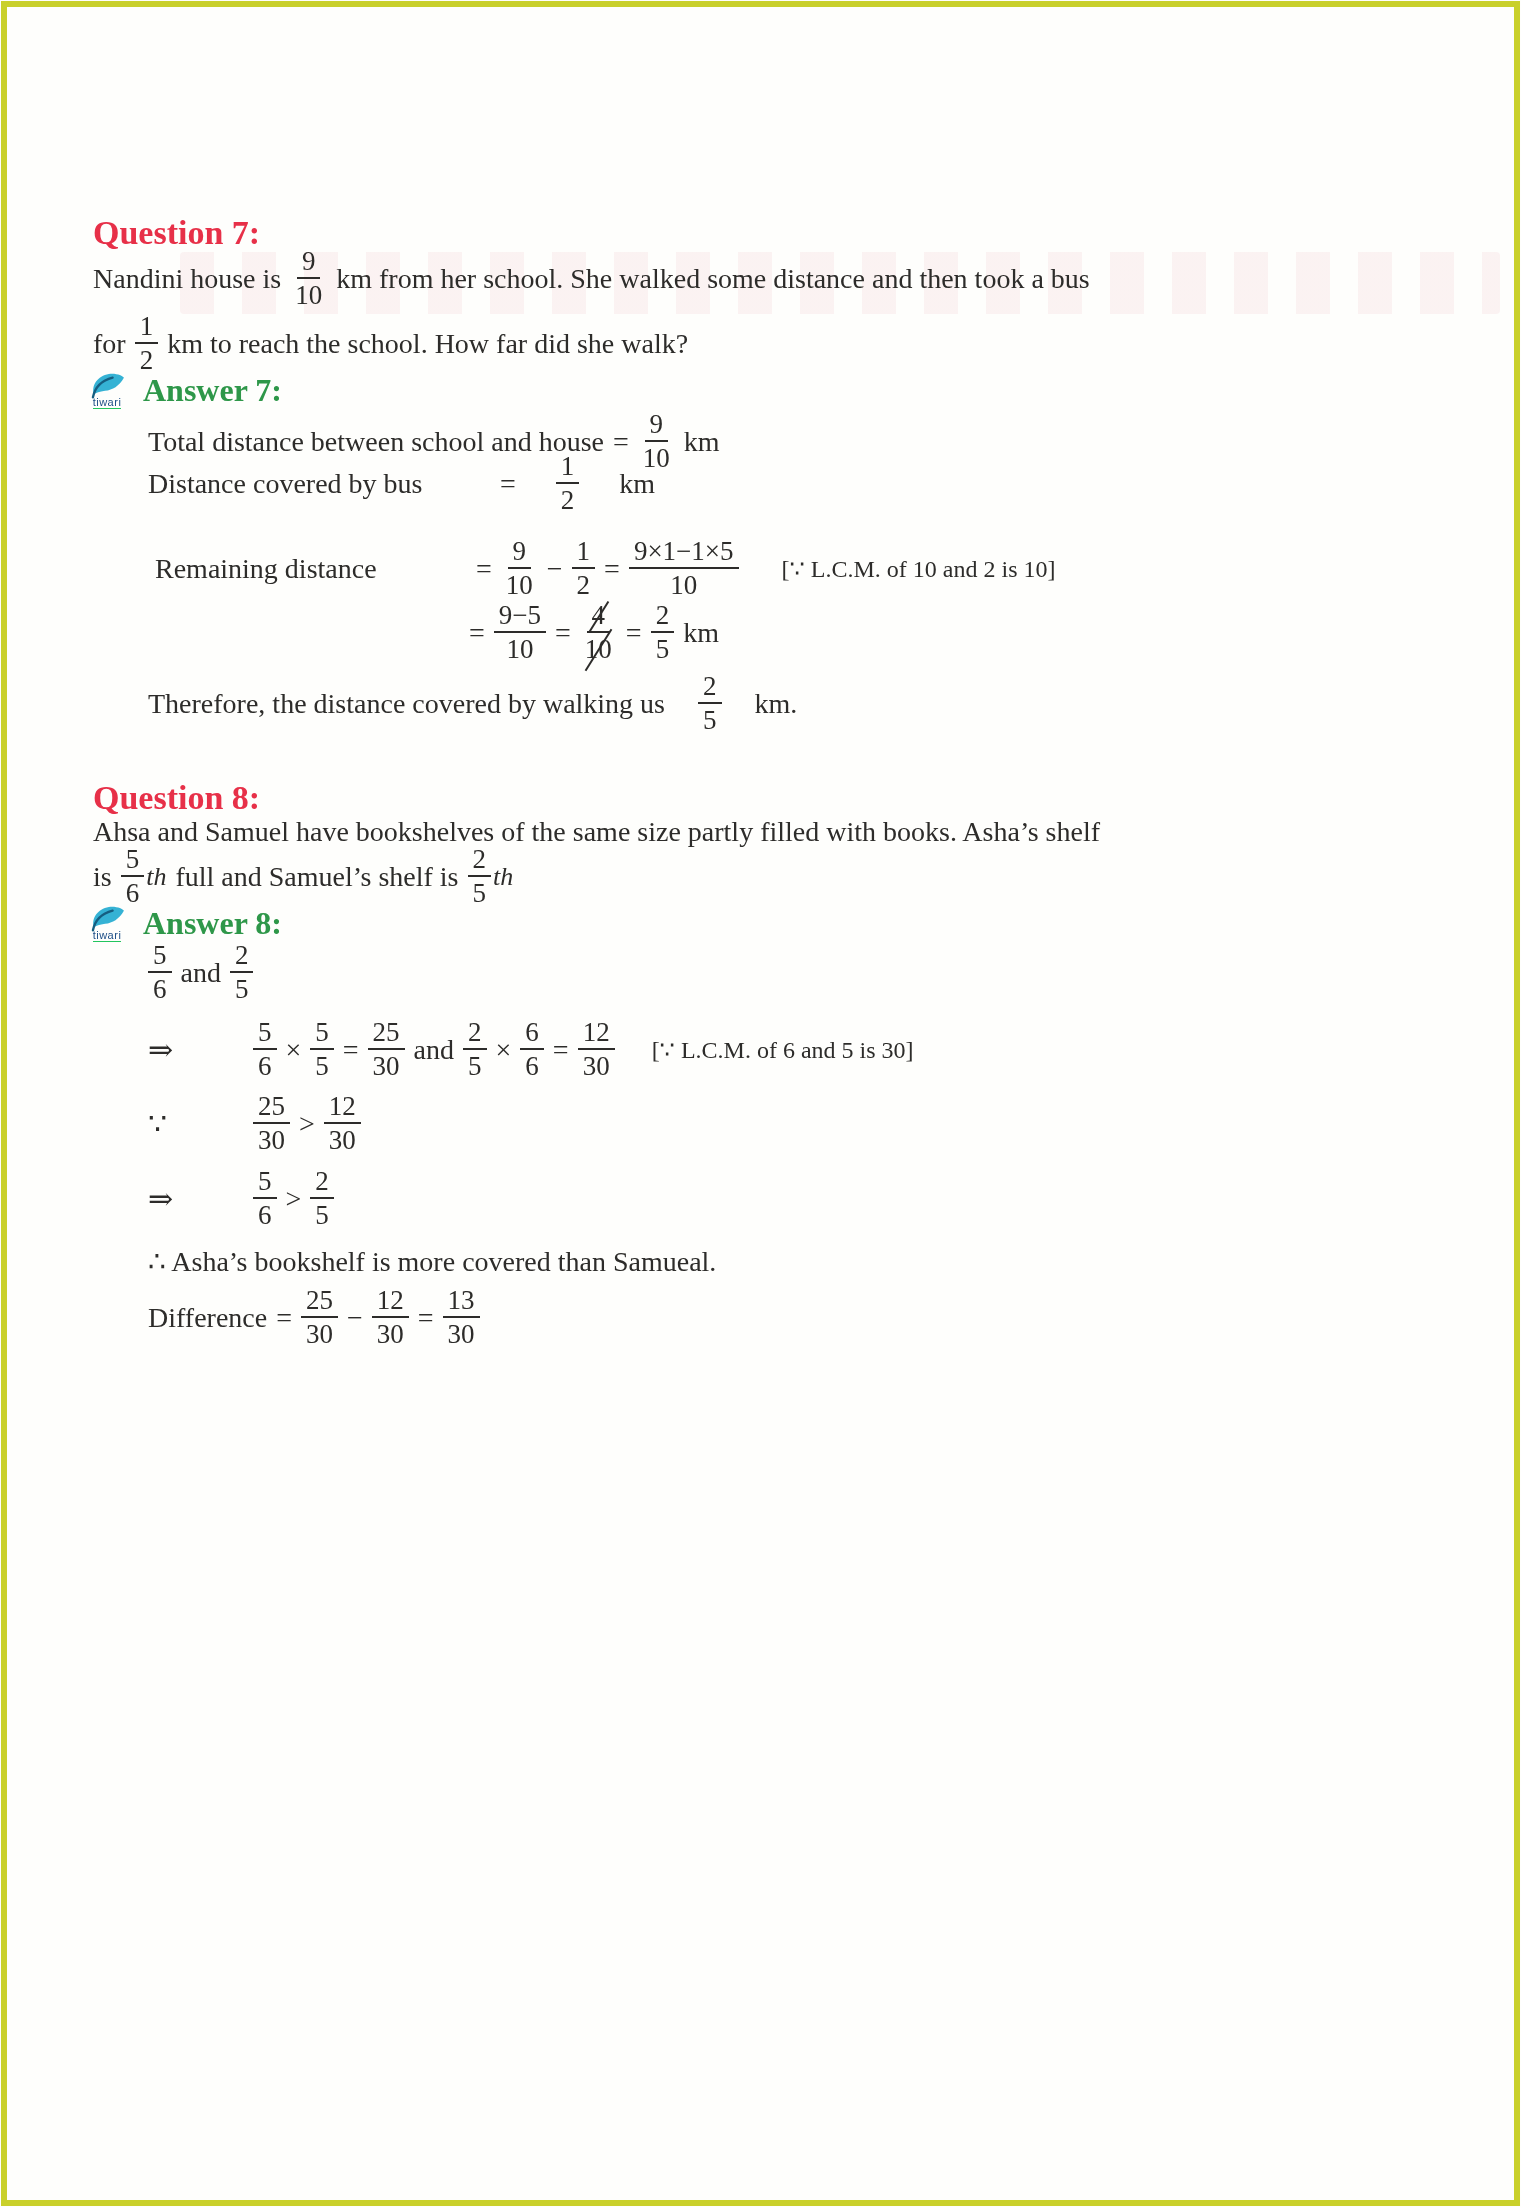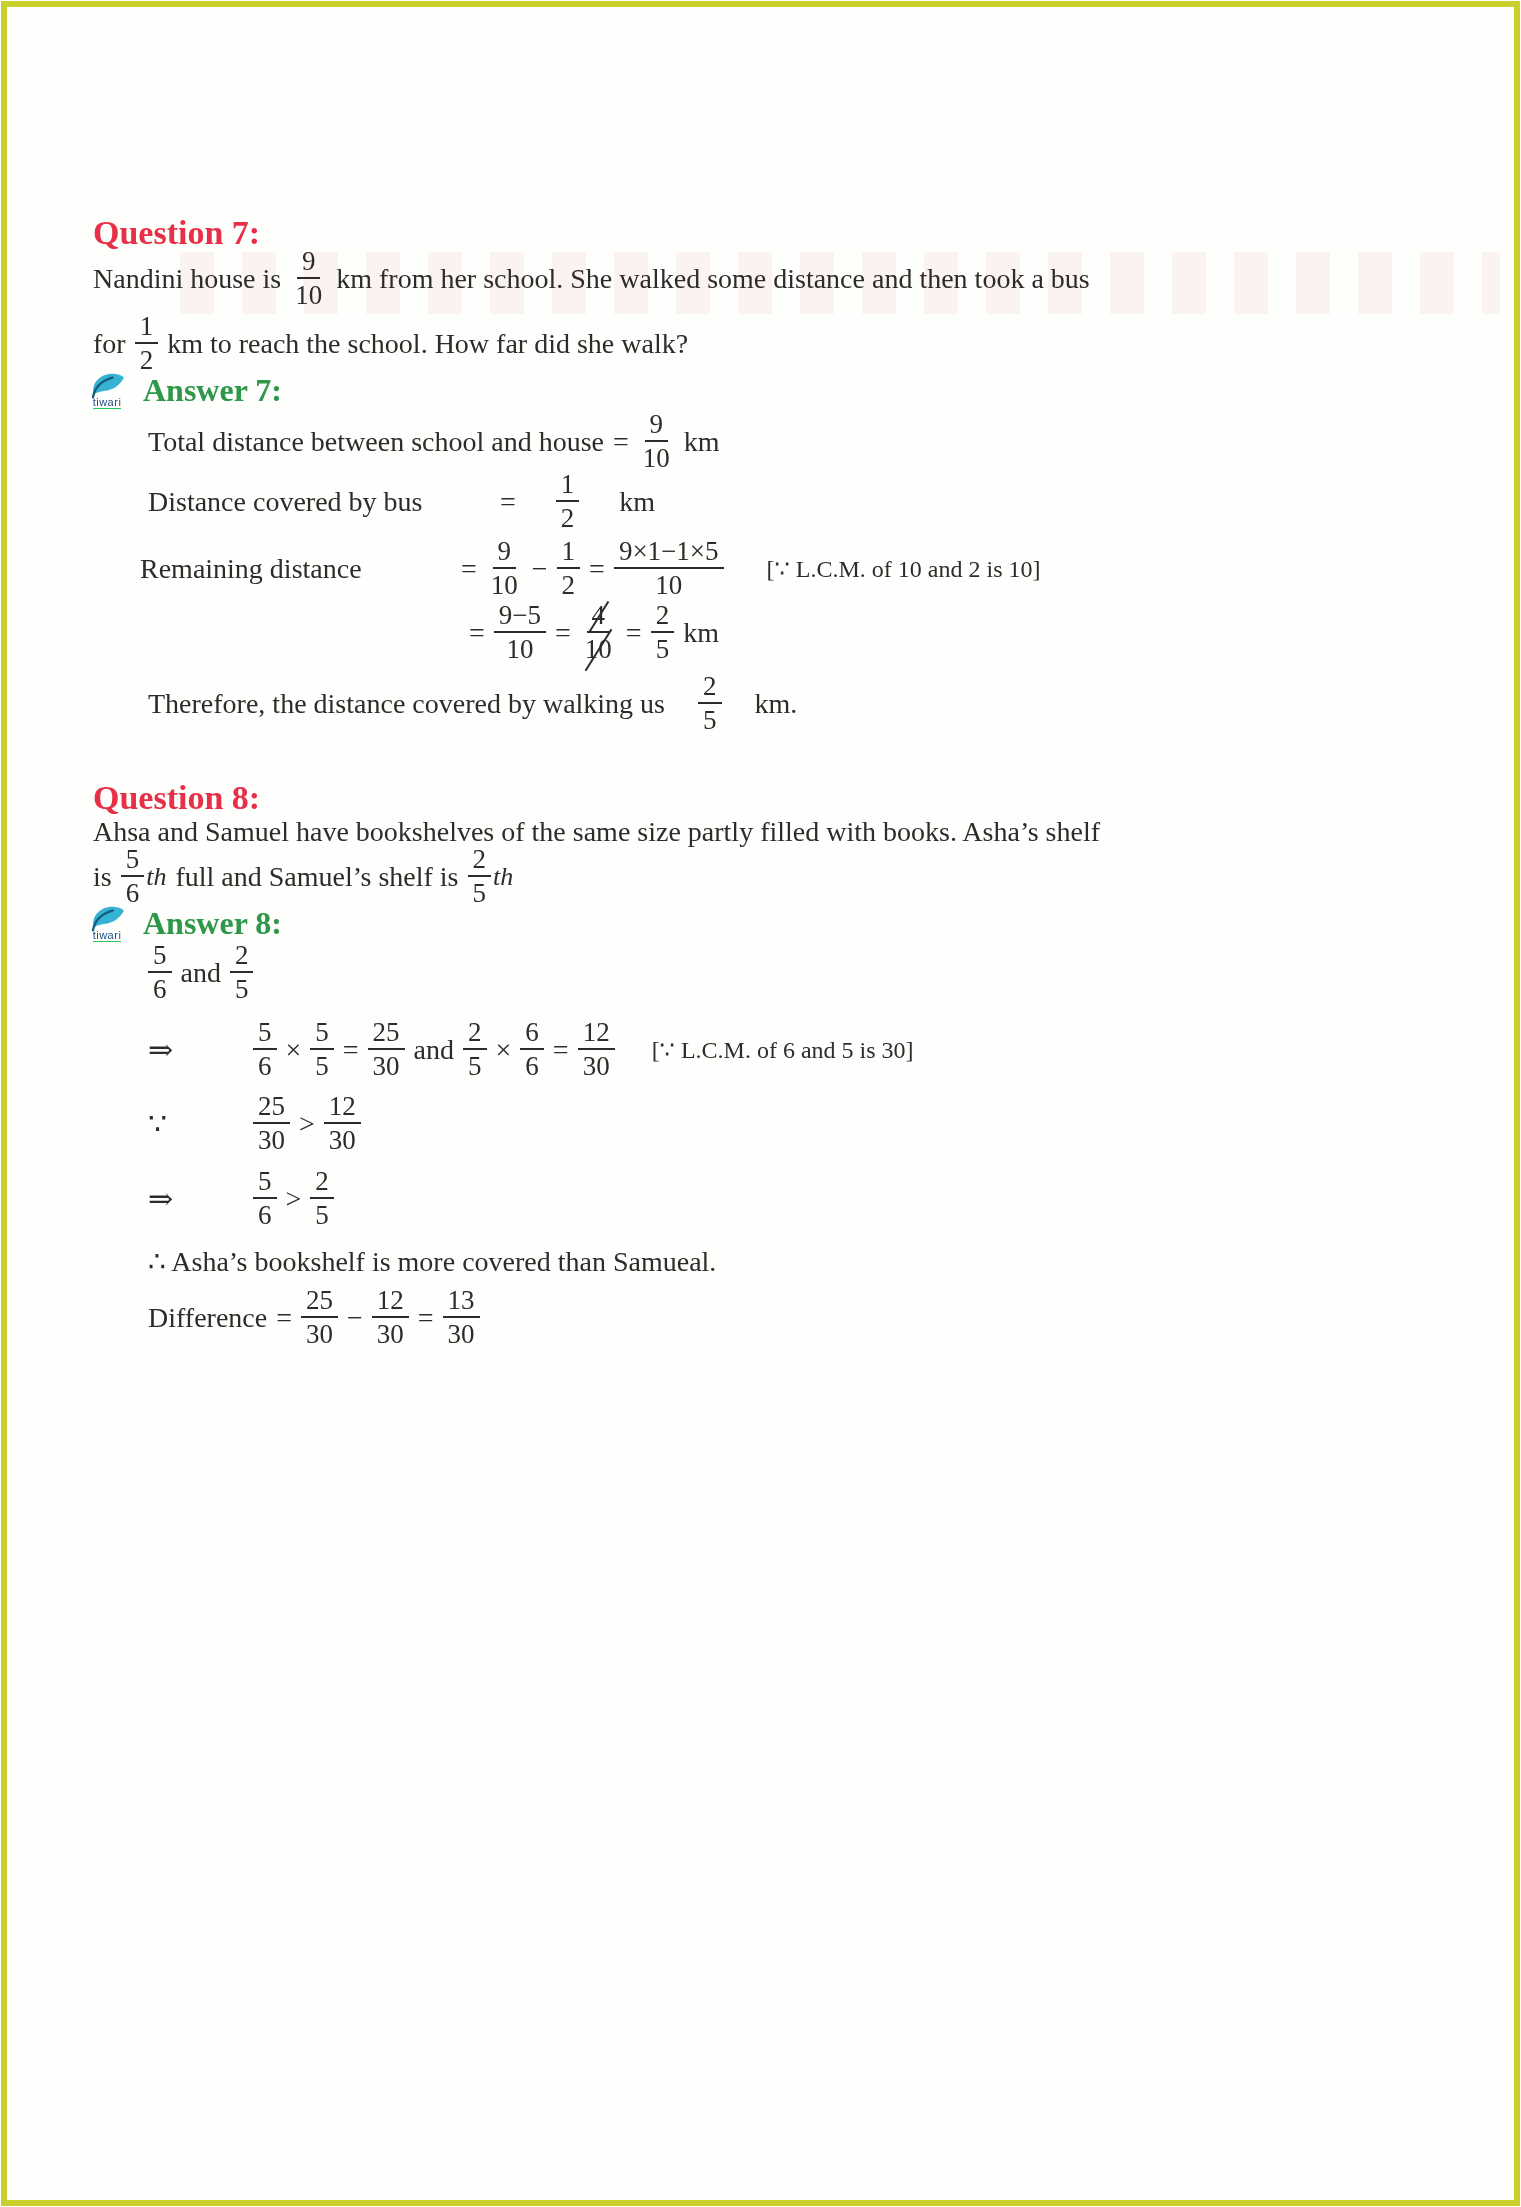--- a/index.html
+++ b/index.html
@@ -76,31 +76,31 @@
 <div class="row math" style="left:148px;top:410px;">
   <span>Total distance between school and house</span>
   <span>=</span>
   <span class="frac">
       <span class="num">9</span>
       <span class="den">10</span>
     </span>
   <span>km</span>
 </div>
 
-<div class="row math" style="left:148px;top:470px;gap:40px;">
+<div class="row math" style="left:148px;top:452px;gap:40px;">
   <span class="label-310">Distance covered by bus</span>
   <span>=</span>
   <span class="frac">
       <span class="num">1</span>
       <span class="den">2</span>
     </span>
   <span>km</span>
 </div>
 
-<div class="row math" style="left:140px;top:537px;">
+<div class="row math" style="left:155px;top:537px;">
   <span class="label-310">Remaining distance</span>
   <span>=</span>
   <span class="frac">
       <span class="num">9</span>
       <span class="den">10</span>
     </span>
   <span>−</span>
   <span class="frac">
       <span class="num">1</span>
       <span class="den">2</span>

